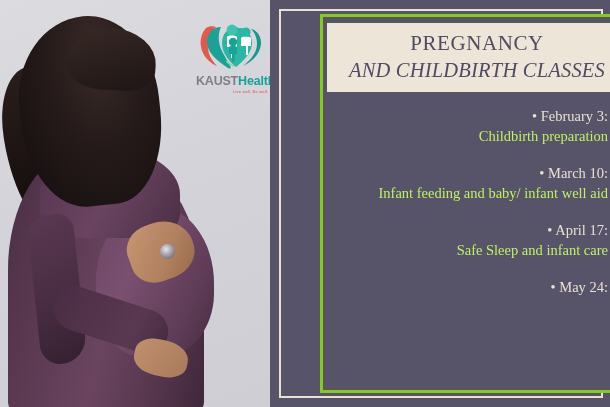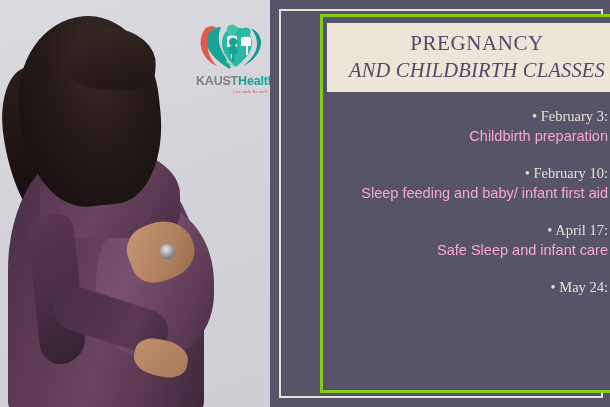--- a/index.html
+++ b/index.html
@@ -288,22 +288,22 @@
     margin-bottom: 16px;
   }
   .session:last-child { margin-bottom: 0; }
   .session-date {
     color: #e9e1d4;
     font-family: "Liberation Serif", serif;
     font-size: 14.5px;
     line-height: 20px;
   }
   .session-topic {
-    color: #f9a8d4;
-    font-family: Liberation Sans, sans-serif;
+    color: #bef264;
+    font-family: Liberation Serif, serif;
     font-size: 14.5px;
     line-height: 21px;
   }
 </style>
 </head>
 <body>
 
 <div class="flyer">
 
   <div class="photo-pane">
@@ -357,22 +357,22 @@
           <div class="title-line">PREGNANCY</div>
           <div class="title-line line2">AND CHILDBIRTH CLASSES</div>
         </div>
 
         <div class="sessions">
           <div class="session">
             <div class="session-date">• February 3:</div>
             <div class="session-topic">Childbirth preparation</div>
           </div>
           <div class="session">
-            <div class="session-date">• February 10:</div>
-            <div class="session-topic">Sleep feeding and baby/ infant first aid</div>
+            <div class="session-date">• March 10:</div>
+            <div class="session-topic">Infant feeding and baby/ infant well aid</div>
           </div>
           <div class="session">
             <div class="session-date">• April 17:</div>
             <div class="session-topic">Safe Sleep and infant care</div>
           </div>
           <div class="session">
             <div class="session-date">• May 24:</div>
           </div>
         </div>
 

